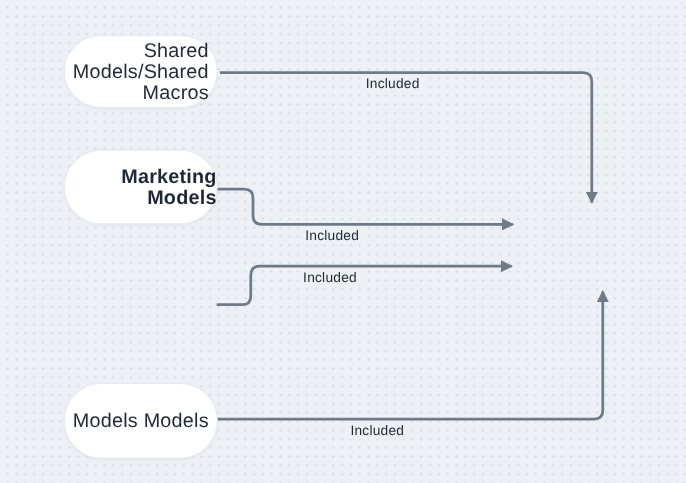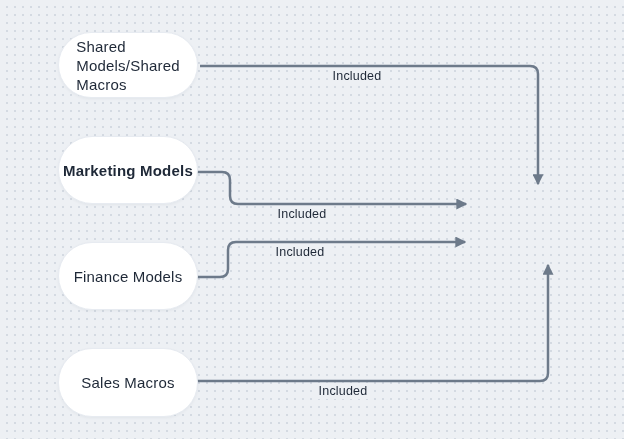--- a/index.html
+++ b/index.html
@@ -36,23 +36,23 @@
   svg.edge-layer marker path{
     fill:var(--edge);
     stroke:none;
   }
   .node{
     position:absolute;
     background:var(--node-fill);
     border:1px solid var(--node-border);
     box-shadow:0 1px 3px rgba(27,36,51,0.05);
     display:flex;align-items:center;justify-content:center;
-    text-align:left;
+    text-align:right;
     color:var(--text);
-    font-size:15px;
+    font-size:18px;
     line-height:19px;
     letter-spacing:0.2px;
   }
   .node .node-label{
     white-space:pre-line;
     display:block;
   }
   #n-shared-models{left:58px;top:32px;width:140px;height:66px;border-radius:33px;}
   #n-marketing-models{left:58px;top:136px;width:140px;height:68px;border-radius:34px;font-weight:bold;}
   #n-finance-models{left:58px;top:242px;width:140px;height:68px;border-radius:34px;}
@@ -94,26 +94,23 @@
   <div class="node" id="n-shared-models">
     <span class="node-label">Shared
 Models/Shared
 Macros</span>
   </div>
 
   <div class="node" id="n-marketing-models">
     <span class="node-label">Marketing Models</span>
   </div>
 
-  <div class="node" id="n-finance-models">
-    <span class="node-label">Finance Models</span>
-  </div>
 
   <div class="node" id="n-sales-models">
-    <span class="node-label">Sales Macros</span>
+    <span class="node-label">Models Models</span>
   </div>
 
 
   <span class="edge-label" id="el-0">Included</span>
   <span class="edge-label" id="el-1">Included</span>
   <span class="edge-label" id="el-2">Included</span>
   <span class="edge-label" id="el-3">Included</span>
 
 </div>
 

